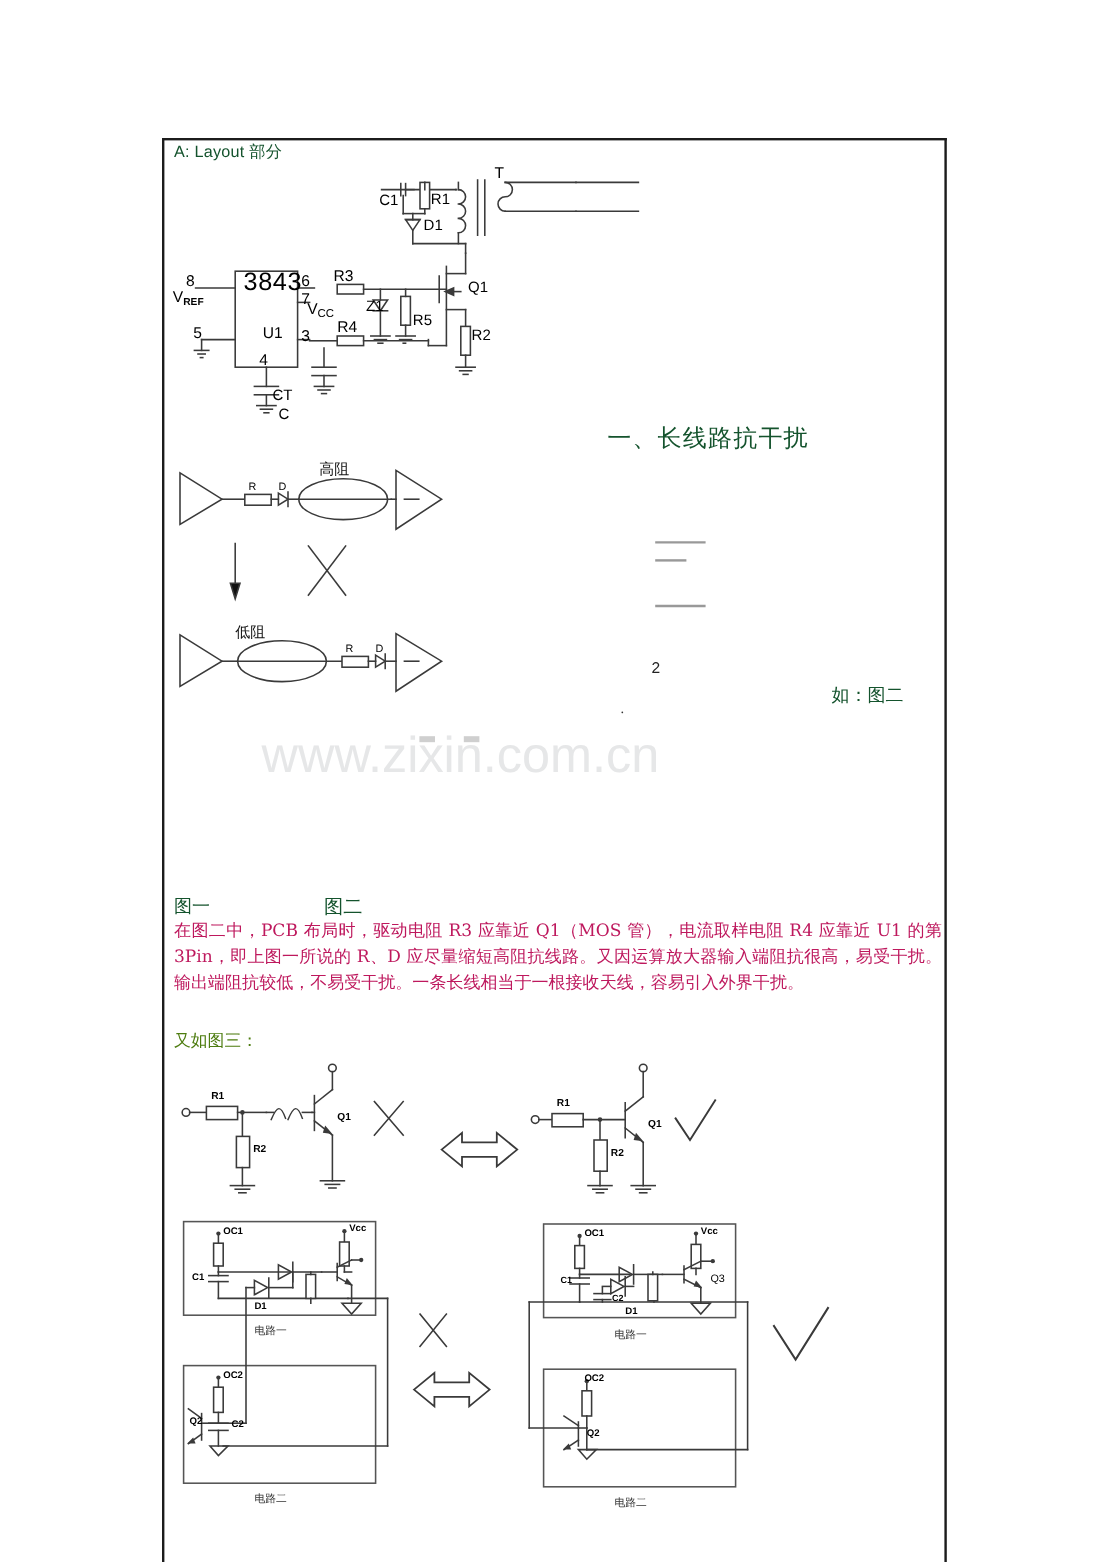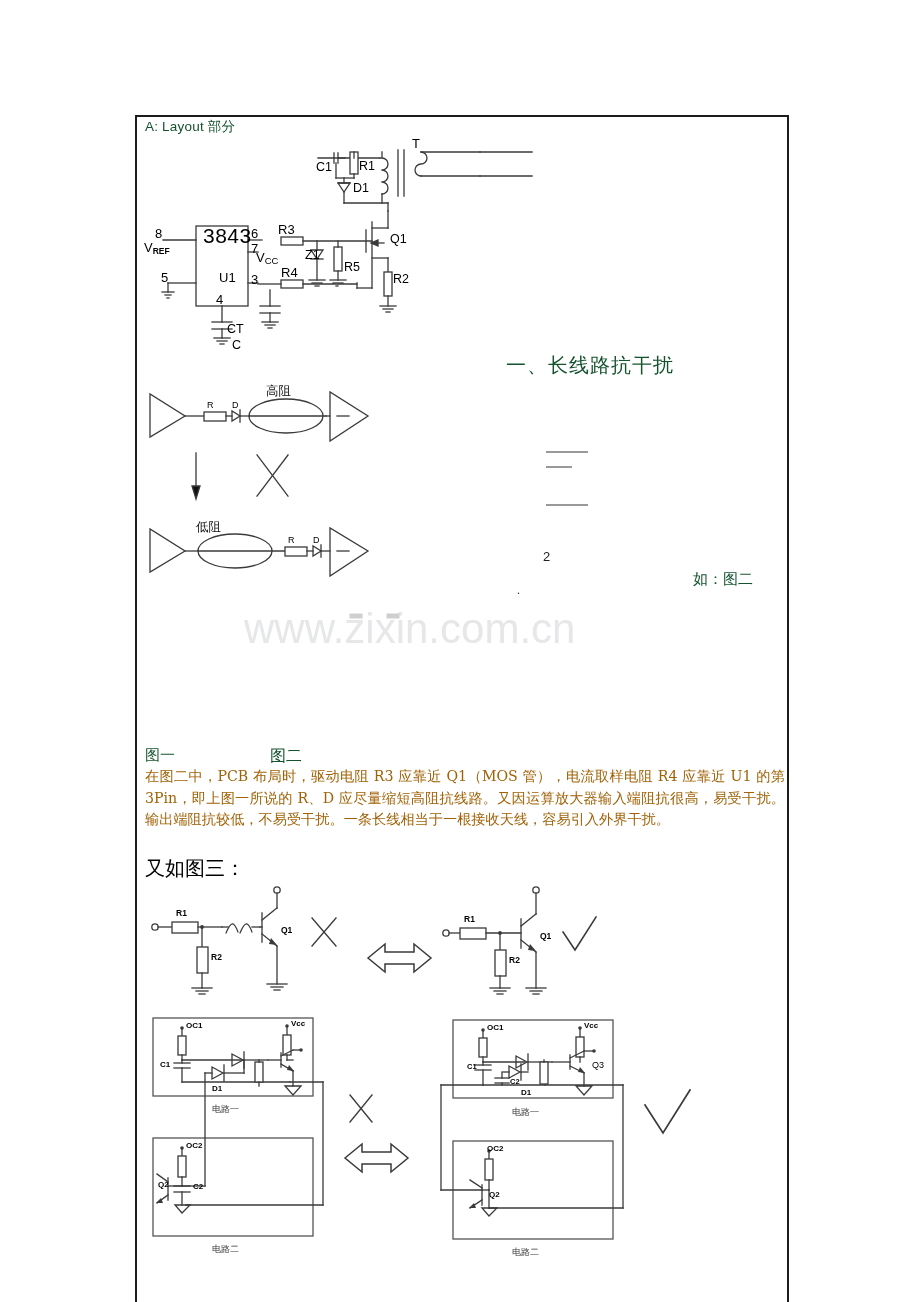--- a/index.html
+++ b/index.html
@@ -15,21 +15,21 @@
     left:135px; top:115px;
     width:654px; height:1187px;
     border-left:2px solid #1c1c1c;
     border-top:2px solid #1c1c1c;
     border-right:2px solid #1c1c1c;
     border-bottom:none;
     box-sizing:border-box;
   }
   .watermark{
     position:absolute;
-    left:244px; top:605px;
+    left:218px; top:605px;
     width:470px;
     font-family:"Liberation Sans", sans-serif;
     font-size:42px;
     color:#e6e7e8;
     letter-spacing:0px;
     white-space:nowrap;
     user-select:none;
     z-index:0;
   }
   .layer{position:absolute;left:0;top:0;z-index:2;}
@@ -74,32 +74,32 @@
     font-size:16px;
     font-family:Liberation Serif, serif;
   }
   .bodytext{
     position:absolute;
     left:145px; top:766px;
     width:640px;
     font-family:"DejaVu Serif", serif;
     font-size:14.2px;
     line-height:21.5px;
-    color:#a16207;
+    color:#be185d;
     text-align:justify;
     z-index:3;
   }
   .bodytext2{
     position:absolute;
     left:145px; top:858px;
     width:640px;
     font-family:"DejaVu Serif", serif;
-    font-size:20px;
+    font-size:14px;
     line-height:21.5px;
-    color:#000000;
+    color:#4d7c0f;
     z-index:3;
   }
   .lab{
     position:absolute;
     font-family:"Liberation Sans", sans-serif;
     color:#000;
     z-index:3;
     white-space:nowrap;
   }
   .cnlab{

